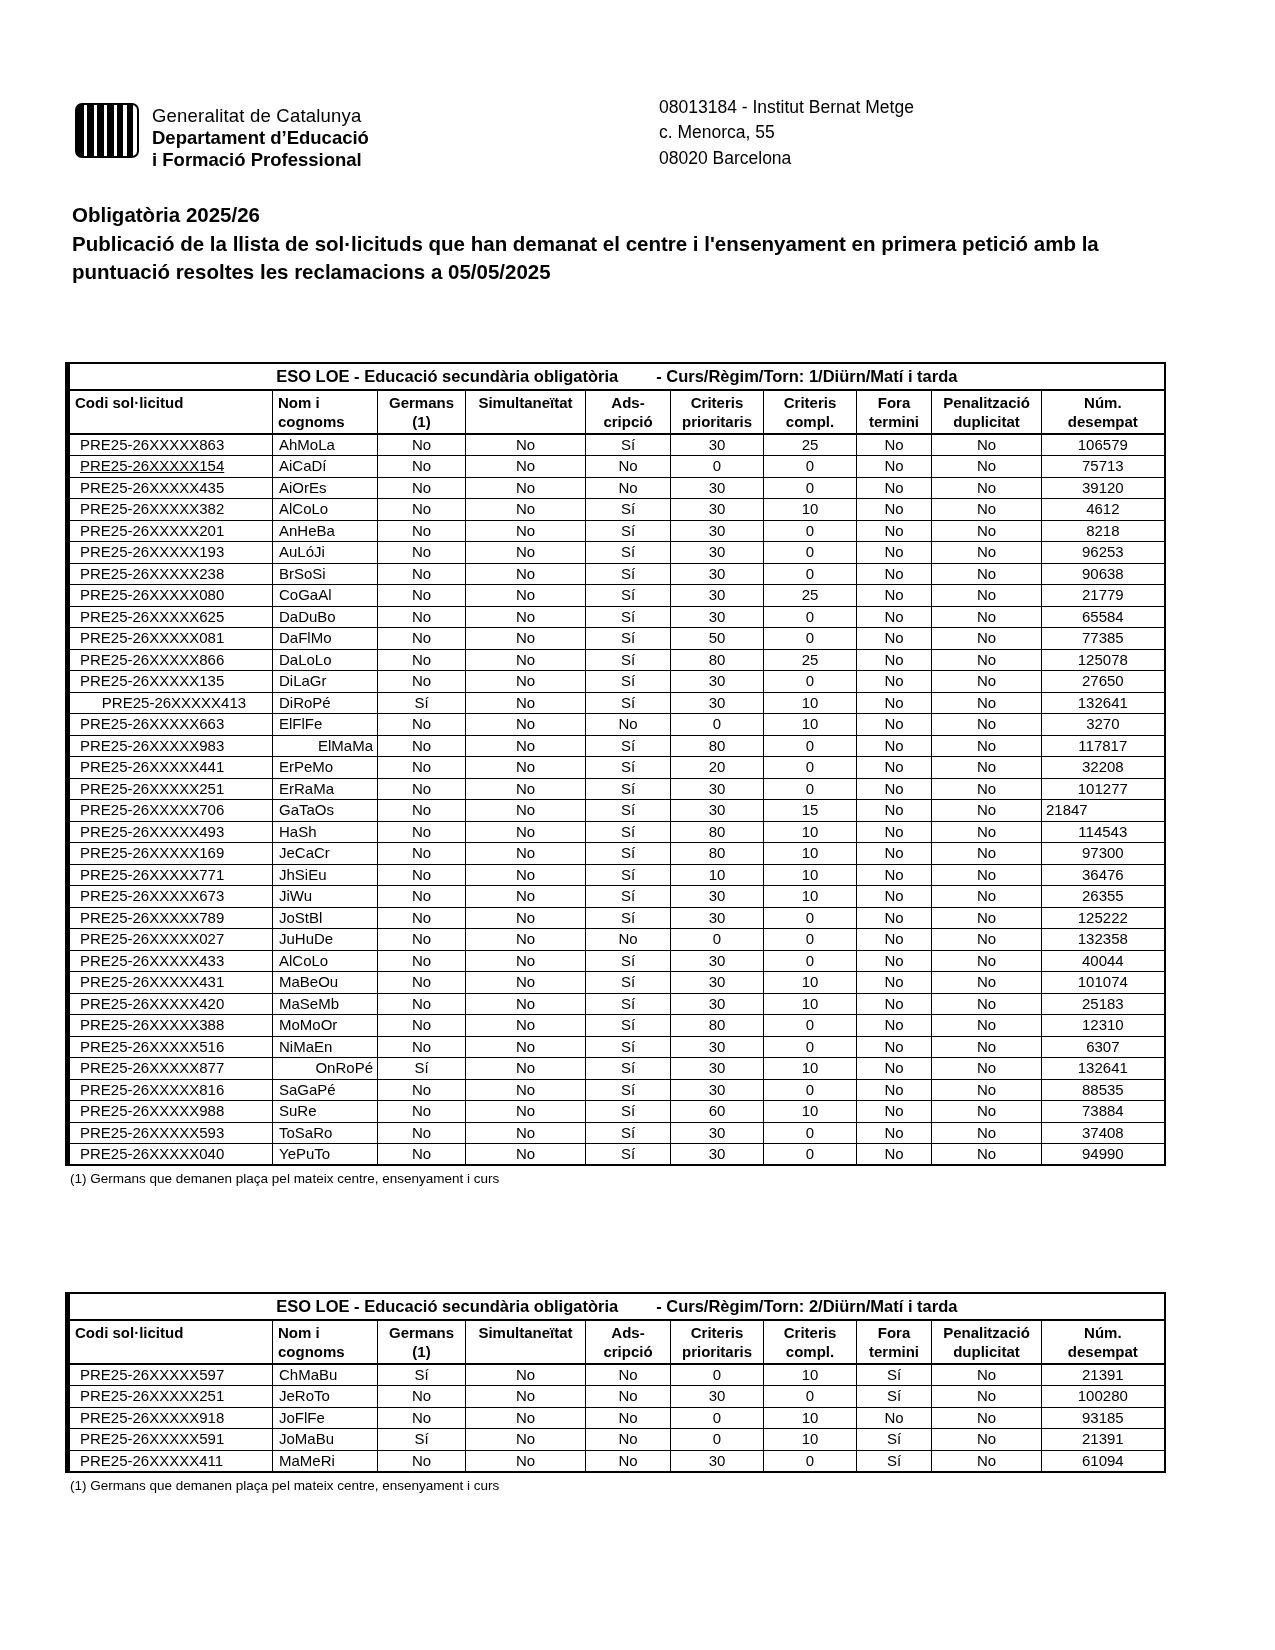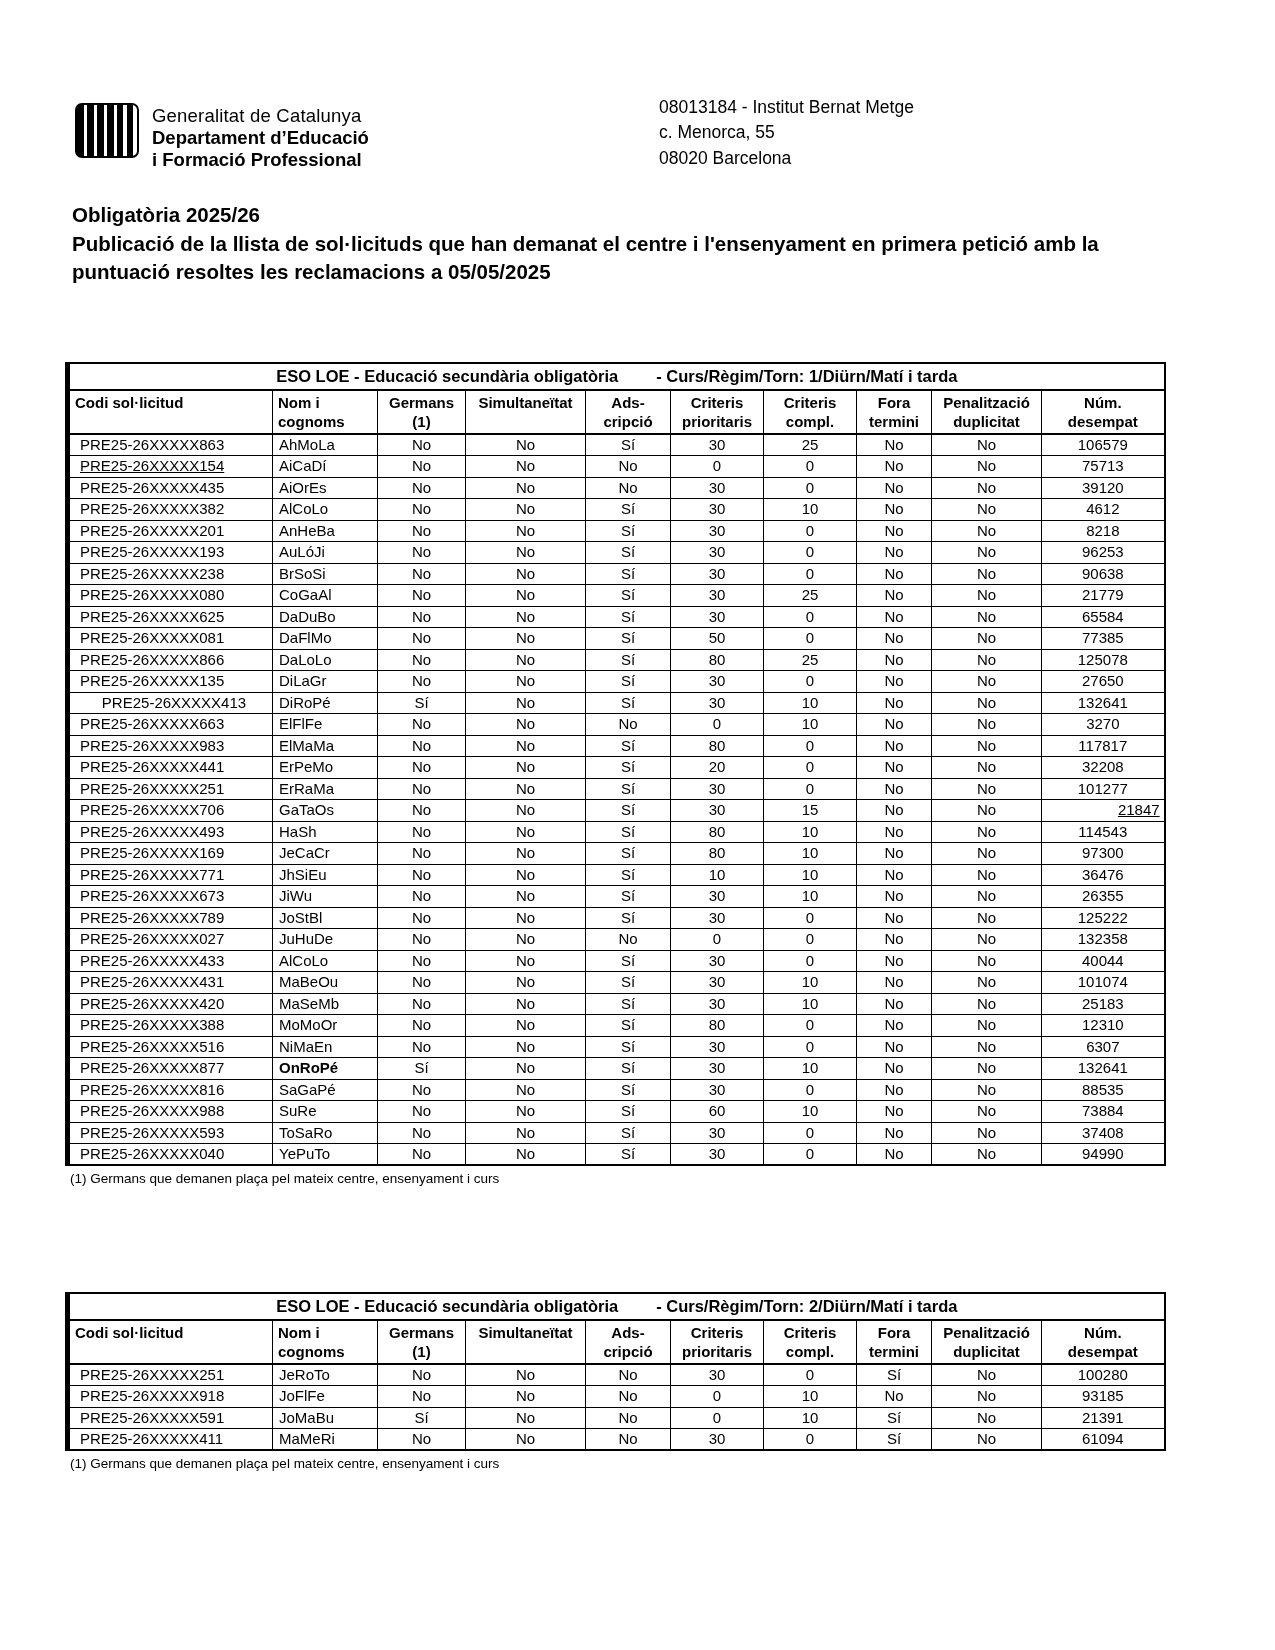--- a/index.html
+++ b/index.html
@@ -266,21 +266,21 @@
             <td style="text-align: center;">No</td>
             <td style="text-align: center;">No</td>
             <td style="text-align: center;">0</td>
             <td style="text-align: center;">10</td>
             <td style="text-align: center;">No</td>
             <td style="text-align: center;">No</td>
             <td style="text-align: center;">3270</td>
           </tr>
           <tr>
             <td style="text-align: left;">PRE25-26XXXXX983</td>
-            <td style="text-align: left;">ElMaMa</td>
+            <td style="text-align: right;">ElMaMa</td>
             <td style="text-align: center;">No</td>
             <td style="text-align: center;">No</td>
             <td style="text-align: center;">Sí</td>
             <td style="text-align: center;">80</td>
             <td style="text-align: center;">0</td>
             <td style="text-align: center;">No</td>
             <td style="text-align: center;">No</td>
             <td style="text-align: center;">117817</td>
           </tr>
           <tr>
@@ -310,21 +310,21 @@
           <tr>
             <td style="text-align: left;">PRE25-26XXXXX706</td>
             <td style="text-align: left;">GaTaOs</td>
             <td style="text-align: center;">No</td>
             <td style="text-align: center;">No</td>
             <td style="text-align: center;">Sí</td>
             <td style="text-align: center;">30</td>
             <td style="text-align: center;">15</td>
             <td style="text-align: center;">No</td>
             <td style="text-align: center;">No</td>
-            <td style="text-align: right; text-decoration: underline;">21847</td>
+            <td style="text-align: left;">21847</td>
           </tr>
           <tr>
             <td style="text-align: left;">PRE25-26XXXXX493</td>
             <td style="text-align: left;">HaSh</td>
             <td style="text-align: center;">No</td>
             <td style="text-align: center;">No</td>
             <td style="text-align: center;">Sí</td>
             <td style="text-align: center;">80</td>
             <td style="text-align: center;">10</td>
             <td style="text-align: center;">No</td>
@@ -446,21 +446,21 @@
             <td style="text-align: center;">No</td>
             <td style="text-align: center;">Sí</td>
             <td style="text-align: center;">30</td>
             <td style="text-align: center;">0</td>
             <td style="text-align: center;">No</td>
             <td style="text-align: center;">No</td>
             <td style="text-align: center;">6307</td>
           </tr>
           <tr>
             <td style="text-align: left;">PRE25-26XXXXX877</td>
-            <td style="text-align: left; font-weight: bold;">OnRoPé</td>
+            <td style="text-align: right;">OnRoPé</td>
             <td style="text-align: center;">Sí</td>
             <td style="text-align: center;">No</td>
             <td style="text-align: center;">Sí</td>
             <td style="text-align: center;">30</td>
             <td style="text-align: center;">10</td>
             <td style="text-align: center;">No</td>
             <td style="text-align: center;">No</td>
             <td style="text-align: center;">132641</td>
           </tr>
           <tr>
@@ -550,20 +550,32 @@
             <th style="text-align: center;">Fora
 termini</th>
             <th style="text-align: center;">Penalització
 duplicitat</th>
             <th style="text-align: center;">Núm.
 desempat</th>
           </tr>
         </thead>
         <tbody>
           <tr>
+            <td style="text-align: left;">PRE25-26XXXXX597</td>
+            <td style="text-align: left;">ChMaBu</td>
+            <td style="text-align: center;">Sí</td>
+            <td style="text-align: center;">No</td>
+            <td style="text-align: center;">No</td>
+            <td style="text-align: center;">0</td>
+            <td style="text-align: center;">10</td>
+            <td style="text-align: center;">Sí</td>
+            <td style="text-align: center;">No</td>
+            <td style="text-align: center;">21391</td>
+          </tr>
+          <tr>
             <td style="text-align: left;">PRE25-26XXXXX251</td>
             <td style="text-align: left;">JeRoTo</td>
             <td style="text-align: center;">No</td>
             <td style="text-align: center;">No</td>
             <td style="text-align: center;">No</td>
             <td style="text-align: center;">30</td>
             <td style="text-align: center;">0</td>
             <td style="text-align: center;">Sí</td>
             <td style="text-align: center;">No</td>
             <td style="text-align: center;">100280</td>

